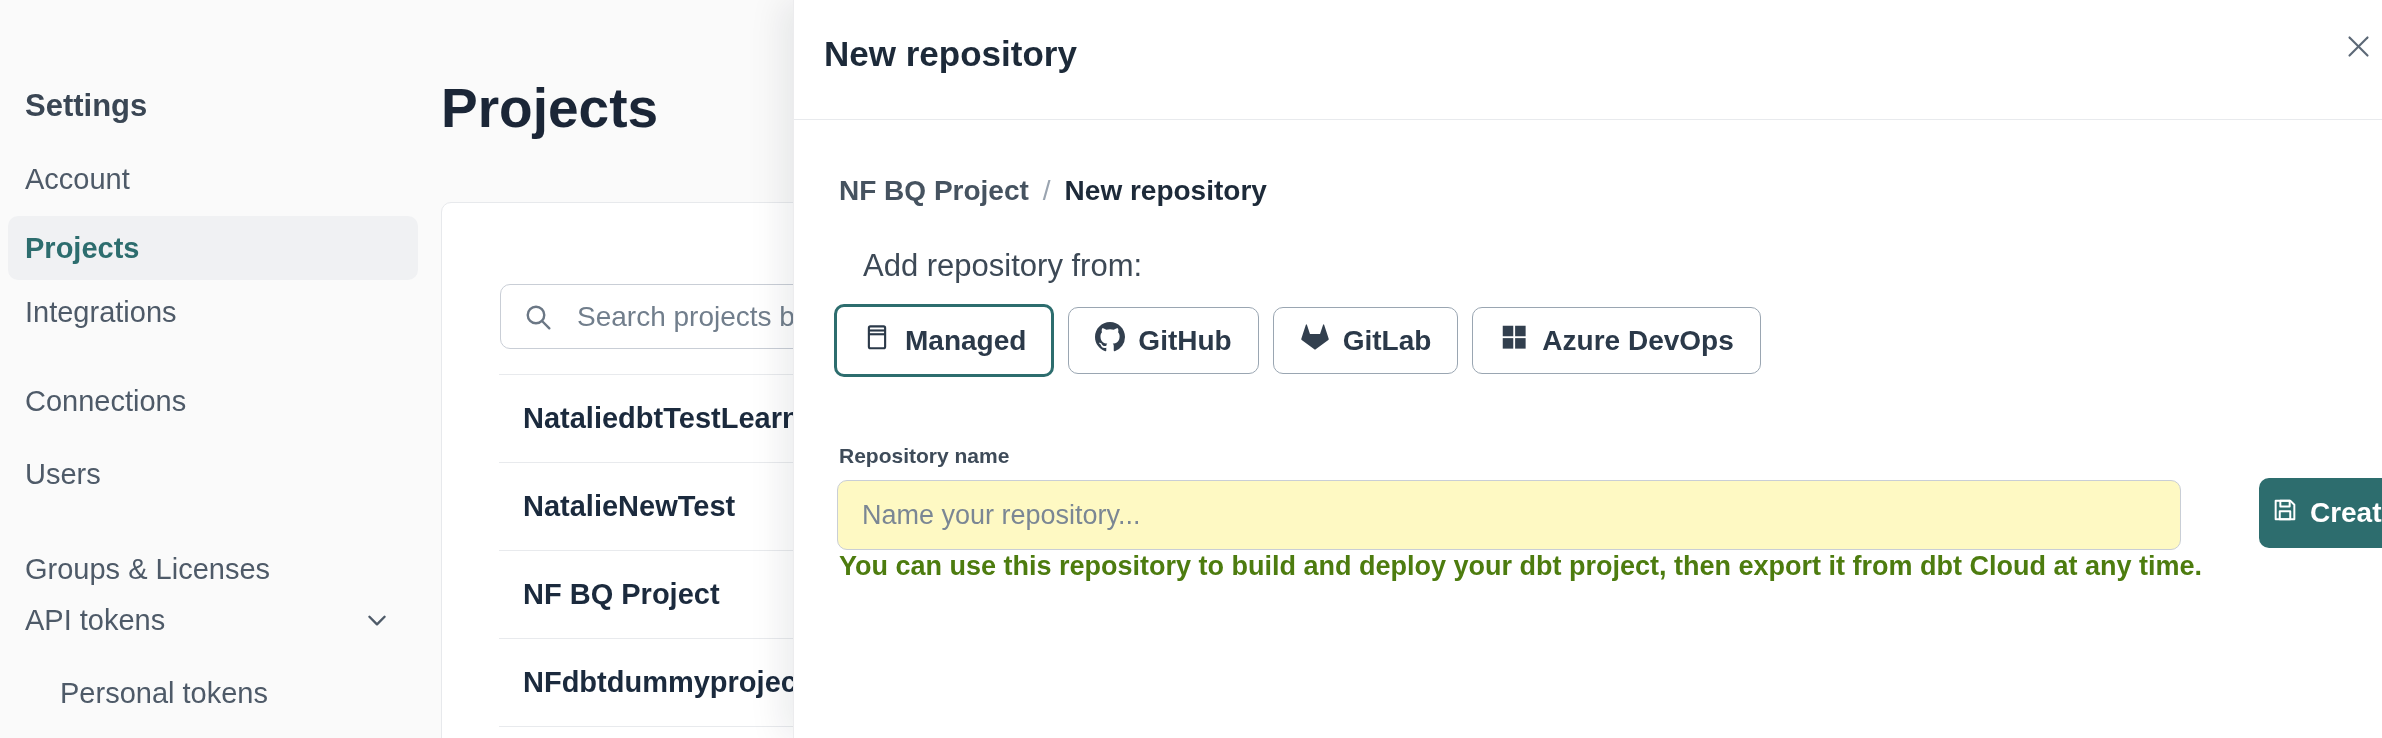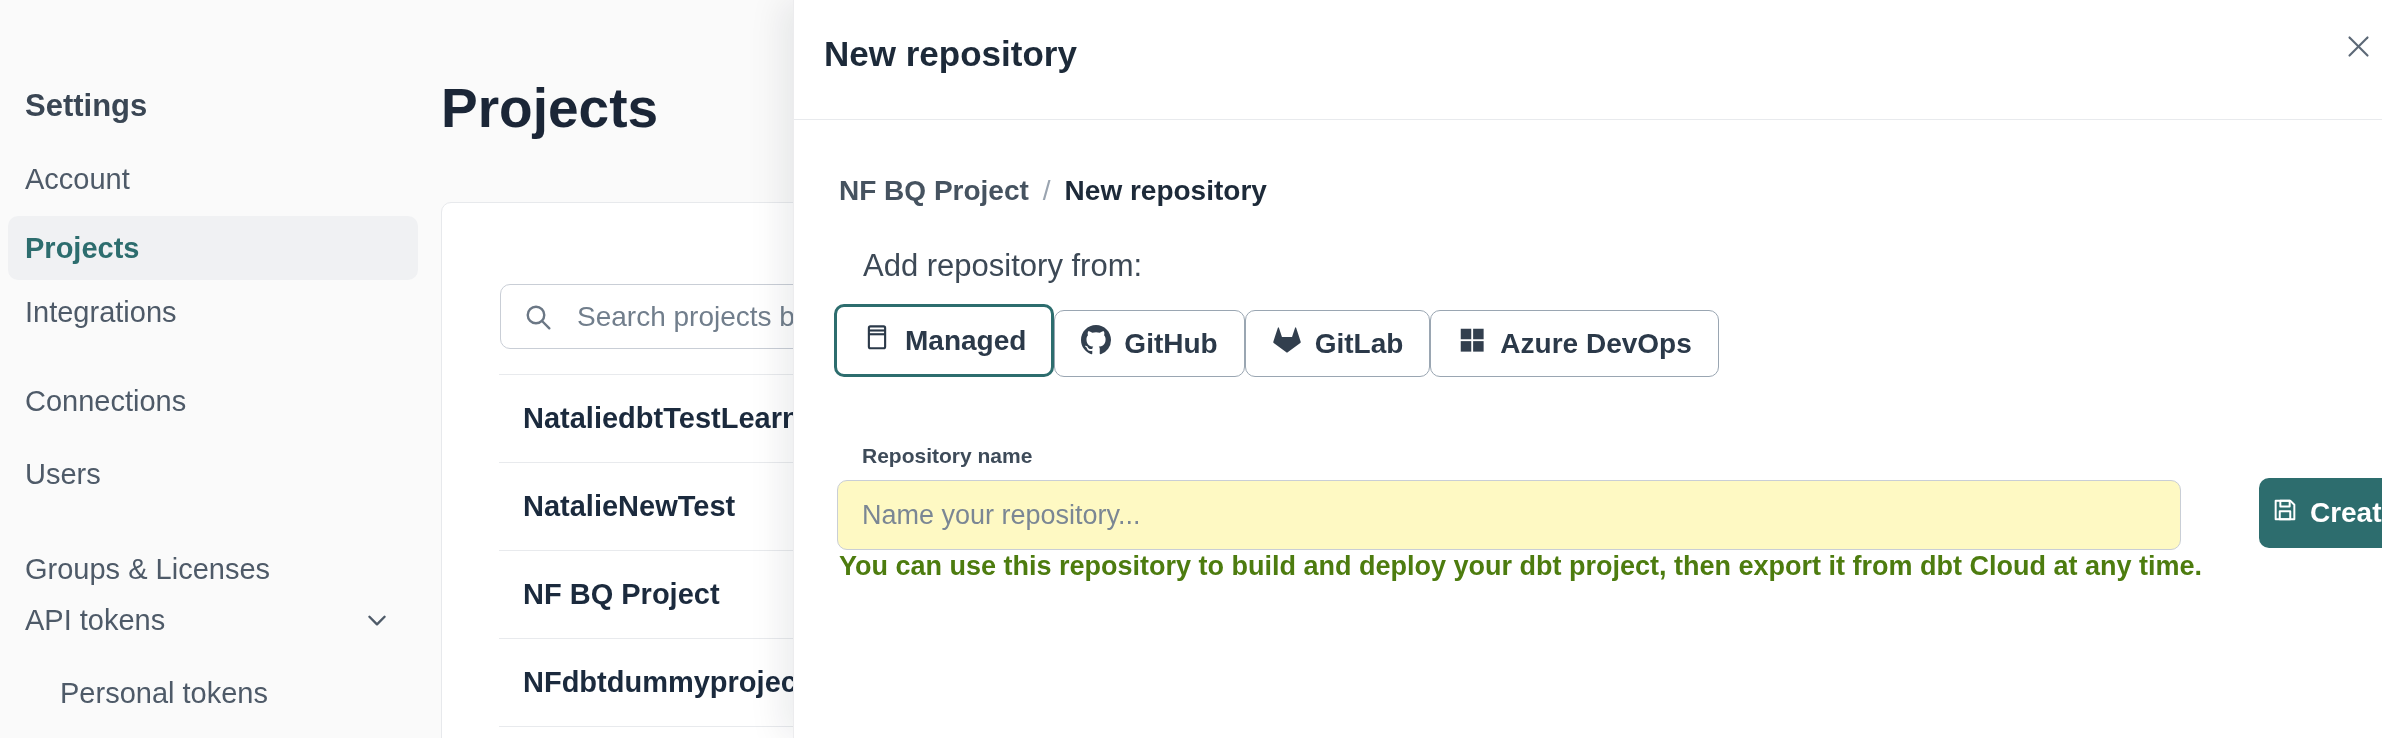--- a/index.html
+++ b/index.html
@@ -39,28 +39,28 @@
   .modal-header { position:absolute; left:0; top:0; width:100%; height:120px; border-bottom:1px solid #e8eaed; }
   .modal-title { position:absolute; left:30px; top:34px; font-size:35px; font-weight:bold; color:#1d2a39; }
   .modal-close { position:absolute; right:10px; top:34px; width:28px; height:28px; cursor:pointer;
                  display:flex; align-items:center; justify-content:center; background:none; border:none; }
   .crumbs { position:absolute; left:45px; top:175px; display:flex; align-items:baseline; gap:14px;
             font-size:28px; }
   .crumb-parent { color:#465360; font-weight:600; cursor:pointer; }
   .crumb-sep { color:#9aa4b0; }
   .crumb-current { color:#1d2a39; font-weight:bold; }
   .modal-heading { position:absolute; left:45px; top:248px; font-size:31px; font-weight:normal; color:#3d4956;margin-left:24px; }
-  .src-row { position:absolute; left:40px; top:304px; display:flex; align-items:flex-end; }
+  .src-row { position:absolute; left:40px; top:304px; display:flex; align-items:center; gap:14px; }
   .src-btn { display:flex; align-items:center; gap:13px; height:67px; padding:0 26px;
              background:#fff; border:1.5px solid #9aa6b2; border-radius:10px;
              font-family:"Liberation Sans", sans-serif; font-size:28px; font-weight:bold; color:#2b3949;
              cursor:pointer; white-space:nowrap; }
   .src-btn.selected { border:3px solid #2d6d6e; height:73px; padding:0 25px; }
   .src-btn svg { flex:0 0 auto; }
-  .field-label { position:absolute; left:45px; top:444px; font-size:21px; font-weight:bold; color:#3e4b59;margin-left:23px; }
+  .field-label { position:absolute; left:45px; top:444px; font-size:21px; font-weight:bold; color:#3e4b59; }
   .name-input { position:absolute; left:43px; top:480px; width:1344px; height:70px;
                 border:1px solid #c9ced6; border-radius:10px; background:#fef9c3;
                 font-family:"Liberation Sans", sans-serif; font-size:27px; color:#3c4856;
                 padding-left:24px; outline:none; }
   .name-input::placeholder { color:#7b8794; opacity:1; }
   .create-btn { position:absolute; left:1417px; top:478px; width:150px; height:70px;
                 background:#2d6d6e; border:none; border-radius:10px; display:flex; align-items:center;
                 justify-content:center; gap:11px; cursor:pointer;
                 font-family:"Liberation Sans", sans-serif; font-size:28px; font-weight:600; color:#ffffff;margin-left:48px; }
   .helper { position:absolute; left:45px; top:551px; font-size:27px; color:#4d7c0f;font-weight:bold; }

